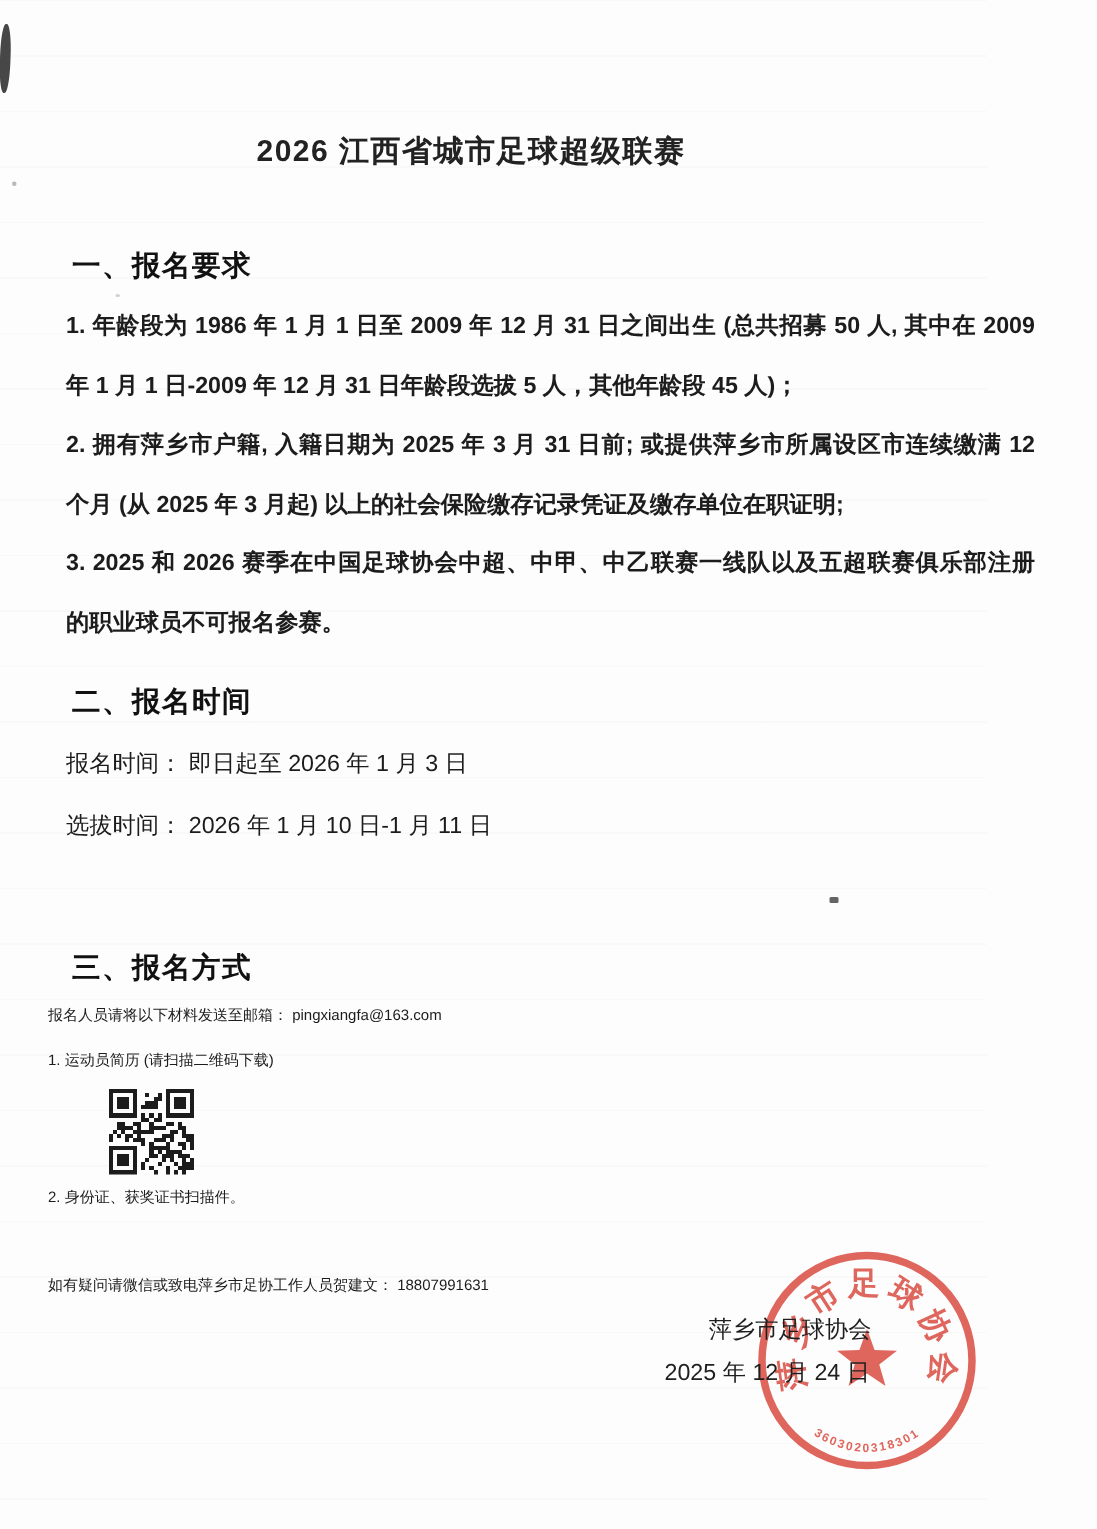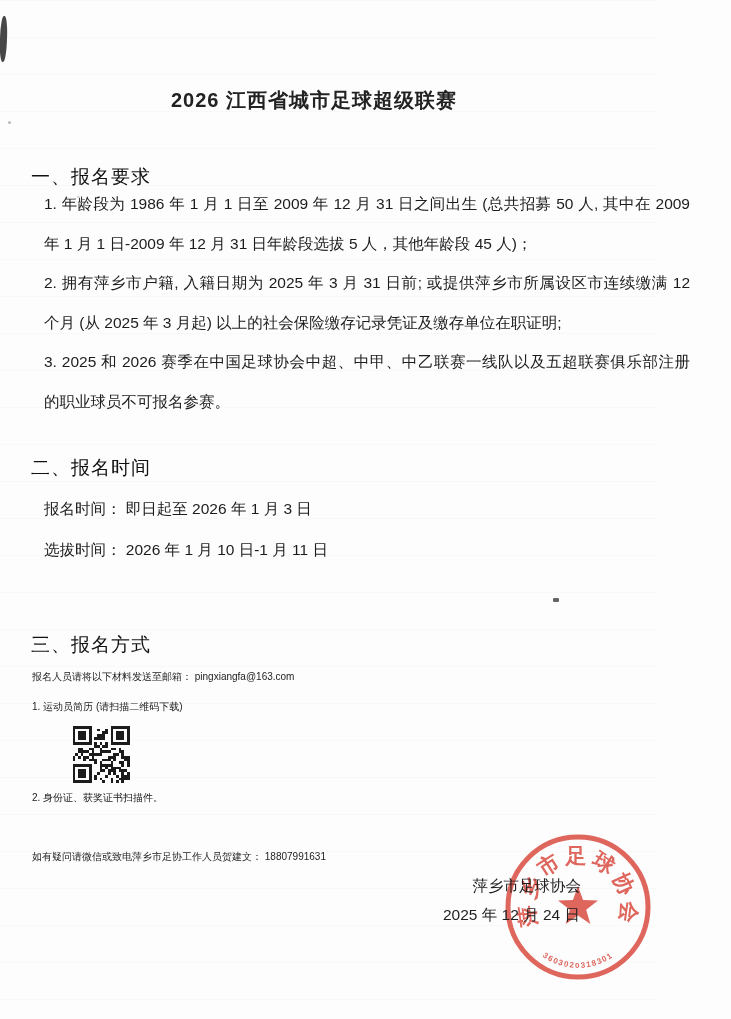--- a/index.html
+++ b/index.html
@@ -12,23 +12,23 @@
     position:relative;width:658px;height:1019px;
     background:
       repeating-linear-gradient(180deg, rgba(190,190,190,0.07) 0 1px, transparent 1px 37px),
       #fdfdfd;
   }
   .abs{position:absolute;}
   .title-wrap{left:0;right:30px;top:0;text-align:center;}
   .title{font-size:20px;font-weight:700;letter-spacing:1px;color:#222;}
   .title1{top:87px;}
   .title2{top:126px;}
-  .h{font-size:19px;font-weight:400;color:#111;left:31px;letter-spacing:1px;}
+  .h{font-size:19px;font-weight:700;color:#111;left:48px;letter-spacing:1px;}
   .body-block{left:44px;width:646px;font-size:15.5px;color:#1c1c1c;}
-  .req-lines{top:184px;line-height:39.5px;}
+  .req-lines{top:198px;line-height:39.5px;font-weight:bold;}
   .req-lines .line{white-space:nowrap;}
   .req-lines .line.full{white-space:normal;text-align:justify;text-align-last:justify;}
   .sched-line{left:44px;font-size:15.5px;color:#1c1c1c;white-space:nowrap;}
   .m-line{left:32px;font-size:10px;color:#1c1c1c;white-space:nowrap;}
   .qr{left:72px;top:726px;width:58px;height:57px;}
   .stamp-svg{left:502px;top:831px;width:152px;height:152px;opacity:.82;}
   .stamp-text{font-size:15.5px;color:#1f1f1f;white-space:nowrap;}
   .stamp-org{top:876px;right:77px;}
   .stamp-date{top:905px;right:78px;}
   .artifact{background:#2e2e2e;}

